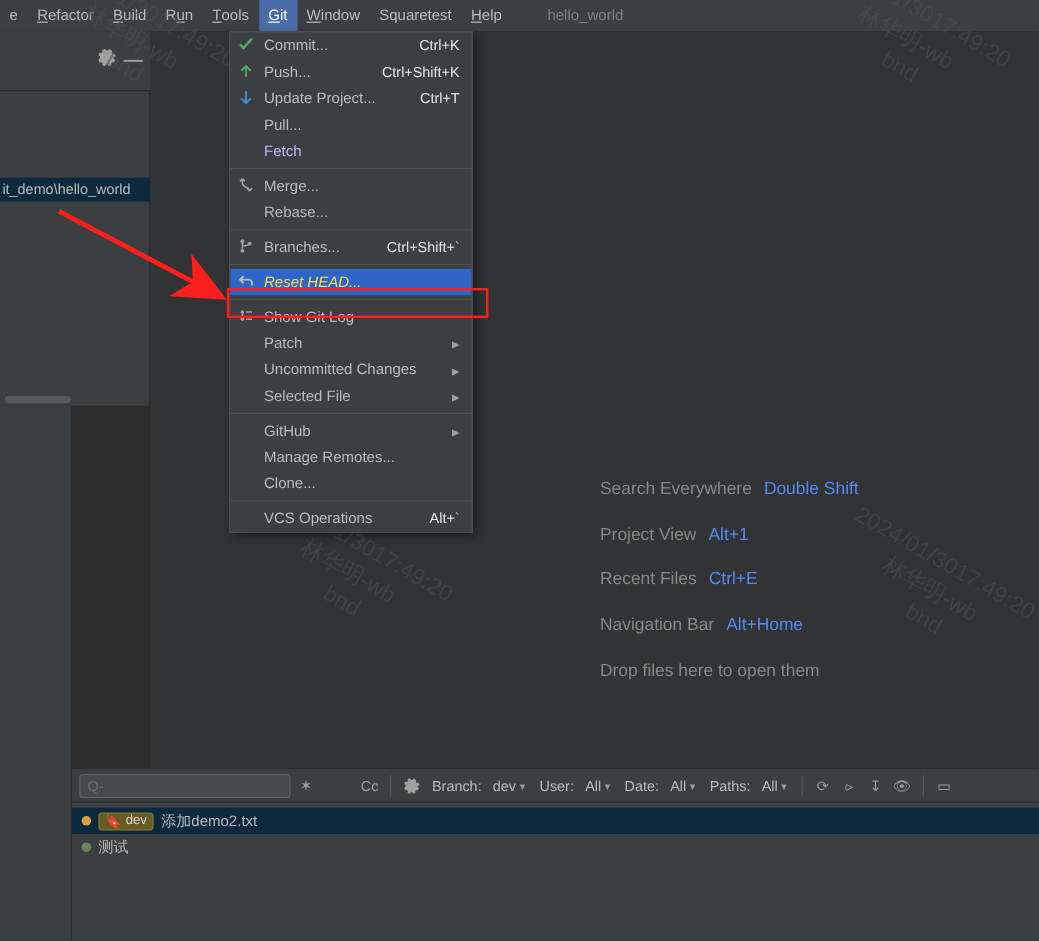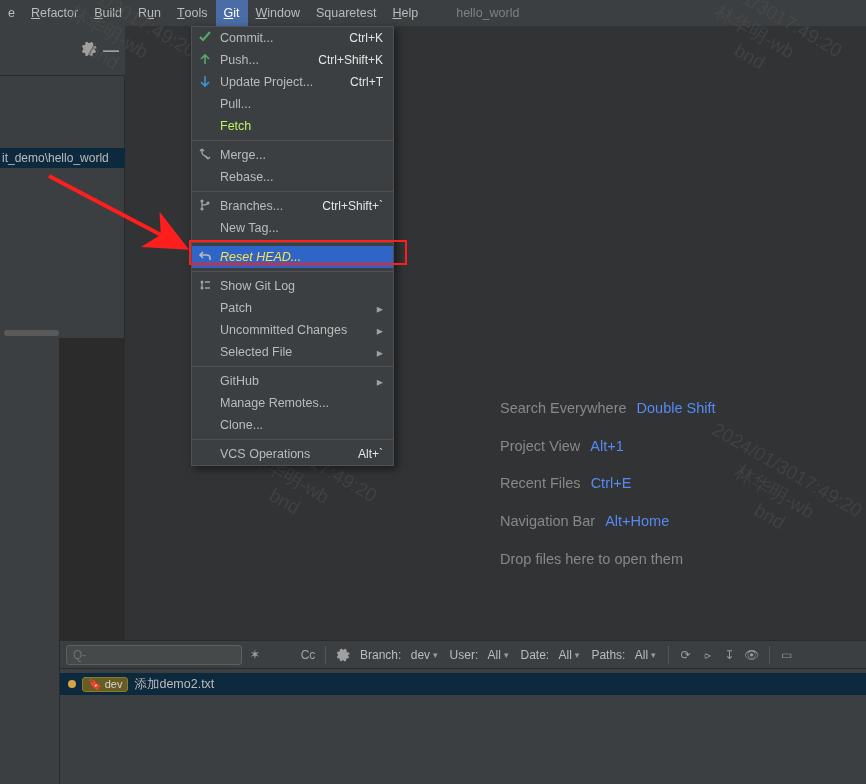--- a/index.html
+++ b/index.html
@@ -108,21 +108,21 @@
     z-index: 10;
   }
   .git-menu .mitem {
     height: 22px;
     display: flex;
     align-items: center;
     padding: 0 10px 0 28px;
     position: relative;
     color: #bbbbbb;
   }
-  .git-menu .mitem.disabled { color: #bef264; }
+  .git-menu .mitem.disabled { color: #c4b5fd; }
   .git-menu .mitem .shortcut {
     margin-left: auto;
     color: #e5e5e5;
     font-size: 12px;
   }
   .git-menu .mitem .arrow {
     margin-left: auto;
     color: #a0a0a0;
   }
   .git-menu .sep {
@@ -350,23 +350,20 @@
     <div class="sep"></div>
     <div class="mitem">
       <span class="micon"><svg width="14" height="14" viewBox="0 0 14 14">
           <circle cx="4" cy="3" r="1.6" fill="#a0a0a0"></circle>
           <circle cx="4" cy="11" r="1.6" fill="#a0a0a0"></circle>
           <circle cx="10" cy="5" r="1.6" fill="#a0a0a0"></circle>
           <path d="M4 4v6M4 7c3 0 6-1 6-2" stroke="#a0a0a0" stroke-width="1.3" fill="none"></path>
         </svg></span>
       <span><span class="mnemonic">B</span>ranches...</span>
       <span class="shortcut">Ctrl+Shift+`</span>
-    </div>
-    <div class="mitem">
-      <span>New Tag...</span>
     </div>
     <div class="sep"></div>
     <div class="mitem selected">
       <span class="micon"><svg width="14" height="14" viewBox="0 0 14 14">
           <path d="M5 3L2 6l3 3M2 6h7a3 3 0 013 3v2" stroke="#bbbbbb" stroke-width="1.6" fill="none"></path>
         </svg></span>
       <span><span class="mnemonic">R</span>eset HEAD...</span>
     </div>
     <div class="sep"></div>
     <div class="mitem">
@@ -453,20 +450,24 @@
     <span class="tb-ico" style="color:#9a9a9a;">👁</span>
     <span class="v-sep"></span>
     <span class="tb-ico" style="color:#9a9a9a;">▭</span>
   </div>
   <div class="commit-list" id="commit-list">
       <div class="commit-row current">
         <span class="bullet-y"></span>
         <span class="tag-chip"><span class="tag-ico">🔖</span>dev</span>
         <span>添加demo2.txt</span>
       </div>
+      <div class="commit-row">
+        <span class="bullet-g"></span>
+        <span>测试</span>
+      </div>
     </div>
 </div>
 
 <div id="wms">
     <div class="wm" style="top: -5px; left: 670px;">2024/01/3017:49:20
 林华明-wb
    bnd</div>
     <div class="wm" style="top: -5px; left: 24px;">2024/01/3017:49:20
 林华明-wb
    bnd</div>

